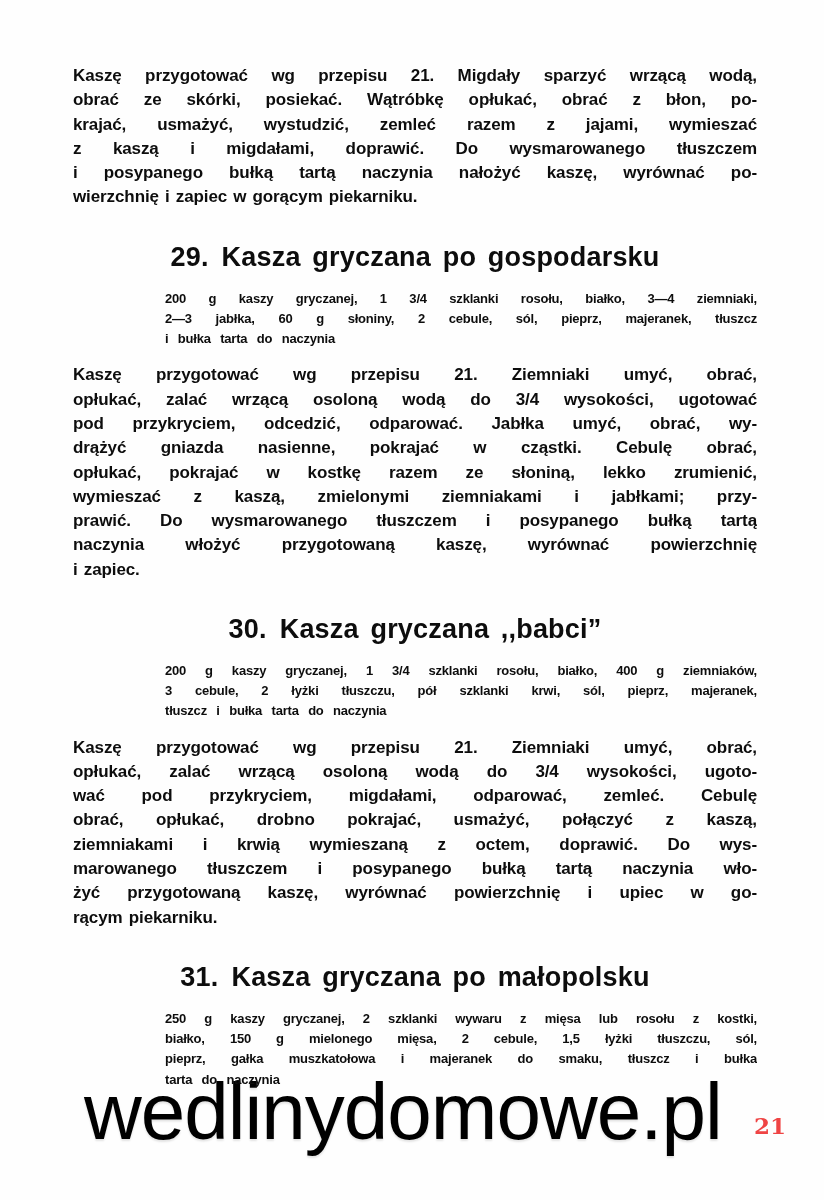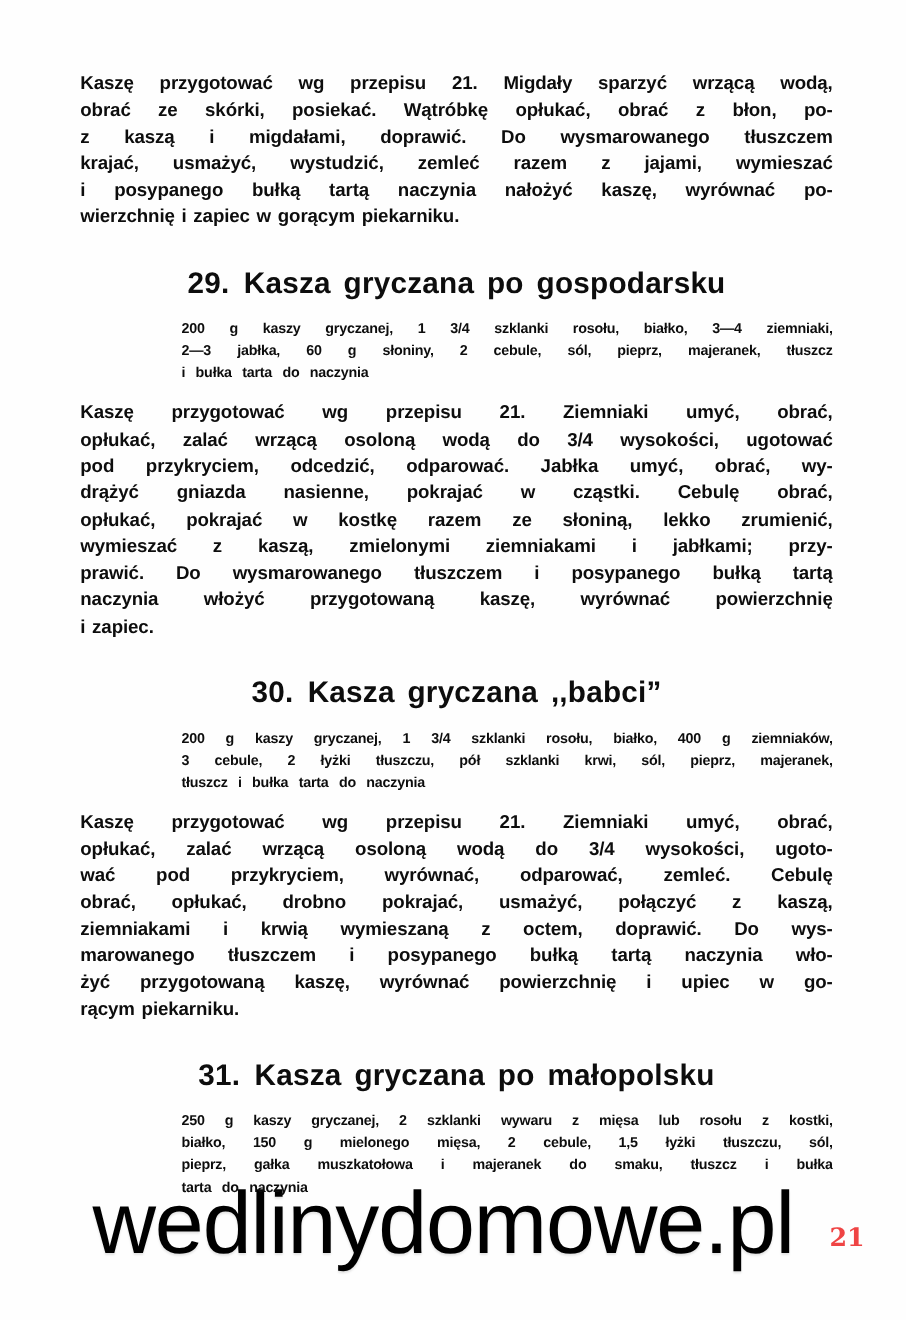--- a/index.html
+++ b/index.html
@@ -91,22 +91,22 @@
 
 <div class="page">
 
   <div class="watermark">wedlinydomowe.pl</div>
 
   <div class="content">
 
     <div class="para">
         <div class="line">Kaszę przygotować wg przepisu 21. Migdały sparzyć wrzącą wodą,</div>
         <div class="line">obrać ze skórki, posiekać. Wątróbkę opłukać, obrać z błon, po-</div>
+        <div class="line">krajać, usmażyć, wystudzić, zemleć razem z jajami, wymieszać</div>
         <div class="line">z kaszą i migdałami, doprawić. Do wysmarowanego tłuszczem</div>
-        <div class="line">krajać, usmażyć, wystudzić, zemleć razem z jajami, wymieszać</div>
         <div class="line">i posypanego bułką tartą naczynia nałożyć kaszę, wyrównać po-</div>
         <div class="line">wierzchnię i zapiec w gorącym piekarniku.</div>
       </div>
 
     <div class="heading">
       <span class="num">29.</span><span>Kasza gryczana po gospodarsku</span>
     </div>
     <div class="ingredients">
         <div class="line">200 g kaszy gryczanej, 1 3/4 szklanki rosołu, białko, 3—4 ziemniaki,</div>
         <div class="line">2—3 jabłka, 60 g słoniny, 2 cebule, sól, pieprz, majeranek, tłuszcz</div>
@@ -128,21 +128,21 @@
       <span class="num">30.</span><span>Kasza gryczana ,,babci”</span>
     </div>
     <div class="ingredients">
         <div class="line">200 g kaszy gryczanej, 1 3/4 szklanki rosołu, białko, 400 g ziemniaków,</div>
         <div class="line">3 cebule, 2 łyżki tłuszczu, pół szklanki krwi, sól, pieprz, majeranek,</div>
         <div class="line">tłuszcz i bułka tarta do naczynia</div>
       </div>
     <div class="para">
         <div class="line">Kaszę przygotować wg przepisu 21. Ziemniaki umyć, obrać,</div>
         <div class="line">opłukać, zalać wrzącą osoloną wodą do 3/4 wysokości, ugoto-</div>
-        <div class="line">wać pod przykryciem, wyrównać, odparować, zemleć. Cebulę</div>
+        <div class="line">wać pod przykryciem, migdałami, odparować, zemleć. Cebulę</div>
         <div class="line">obrać, opłukać, drobno pokrajać, usmażyć, połączyć z kaszą,</div>
         <div class="line">ziemniakami i krwią wymieszaną z octem, doprawić. Do wys-</div>
         <div class="line">marowanego tłuszczem i posypanego bułką tartą naczynia wło-</div>
         <div class="line">żyć przygotowaną kaszę, wyrównać powierzchnię i upiec w go-</div>
         <div class="line">rącym piekarniku.</div>
       </div>
 
     <div class="heading">
       <span class="num">31.</span><span>Kasza gryczana po małopolsku</span>
     </div>

